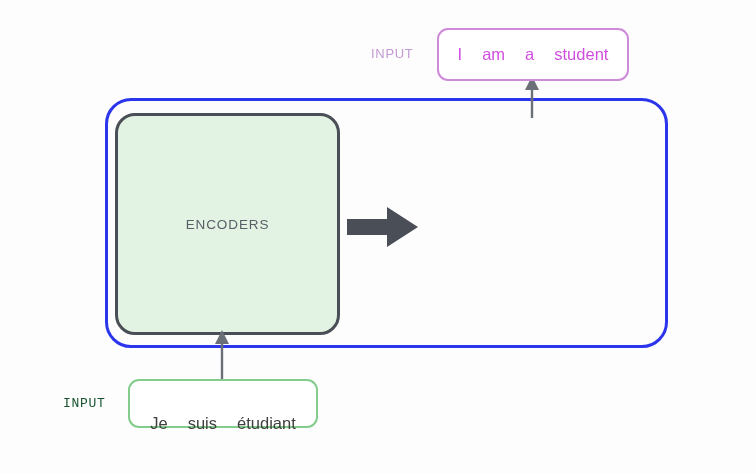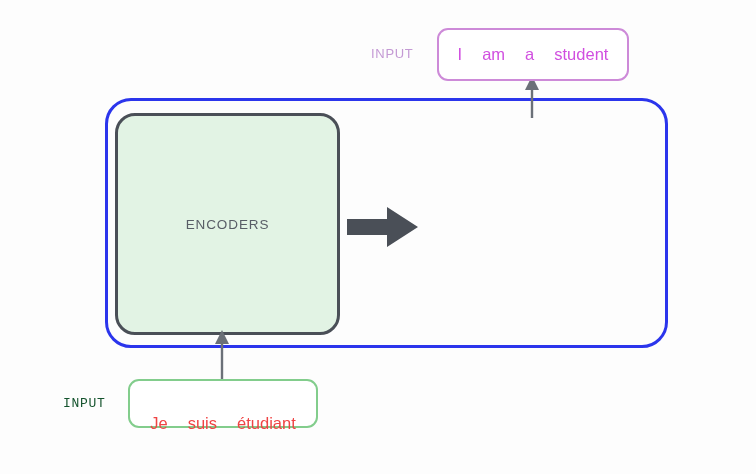--- a/index.html
+++ b/index.html
@@ -121,21 +121,21 @@
   }
   #output-box .token { color: #d14fe0; }
 
   #input-box {
     left: 128px;
     top: 379px;
     width: 190px;
     height: 49px;
     border: 2.5px solid #82cd8c;
   }
-  #input-box .token { color: #ef4444; margin-top: 40px; }
+  #input-box .token { color: #404040; margin-top: 40px; }
 
   
   .side-label {
     position: absolute;
     font-size: 13px;
     letter-spacing: 0.7px;
     font-weight: 400;
     white-space: nowrap;
   }
   #output-label {

